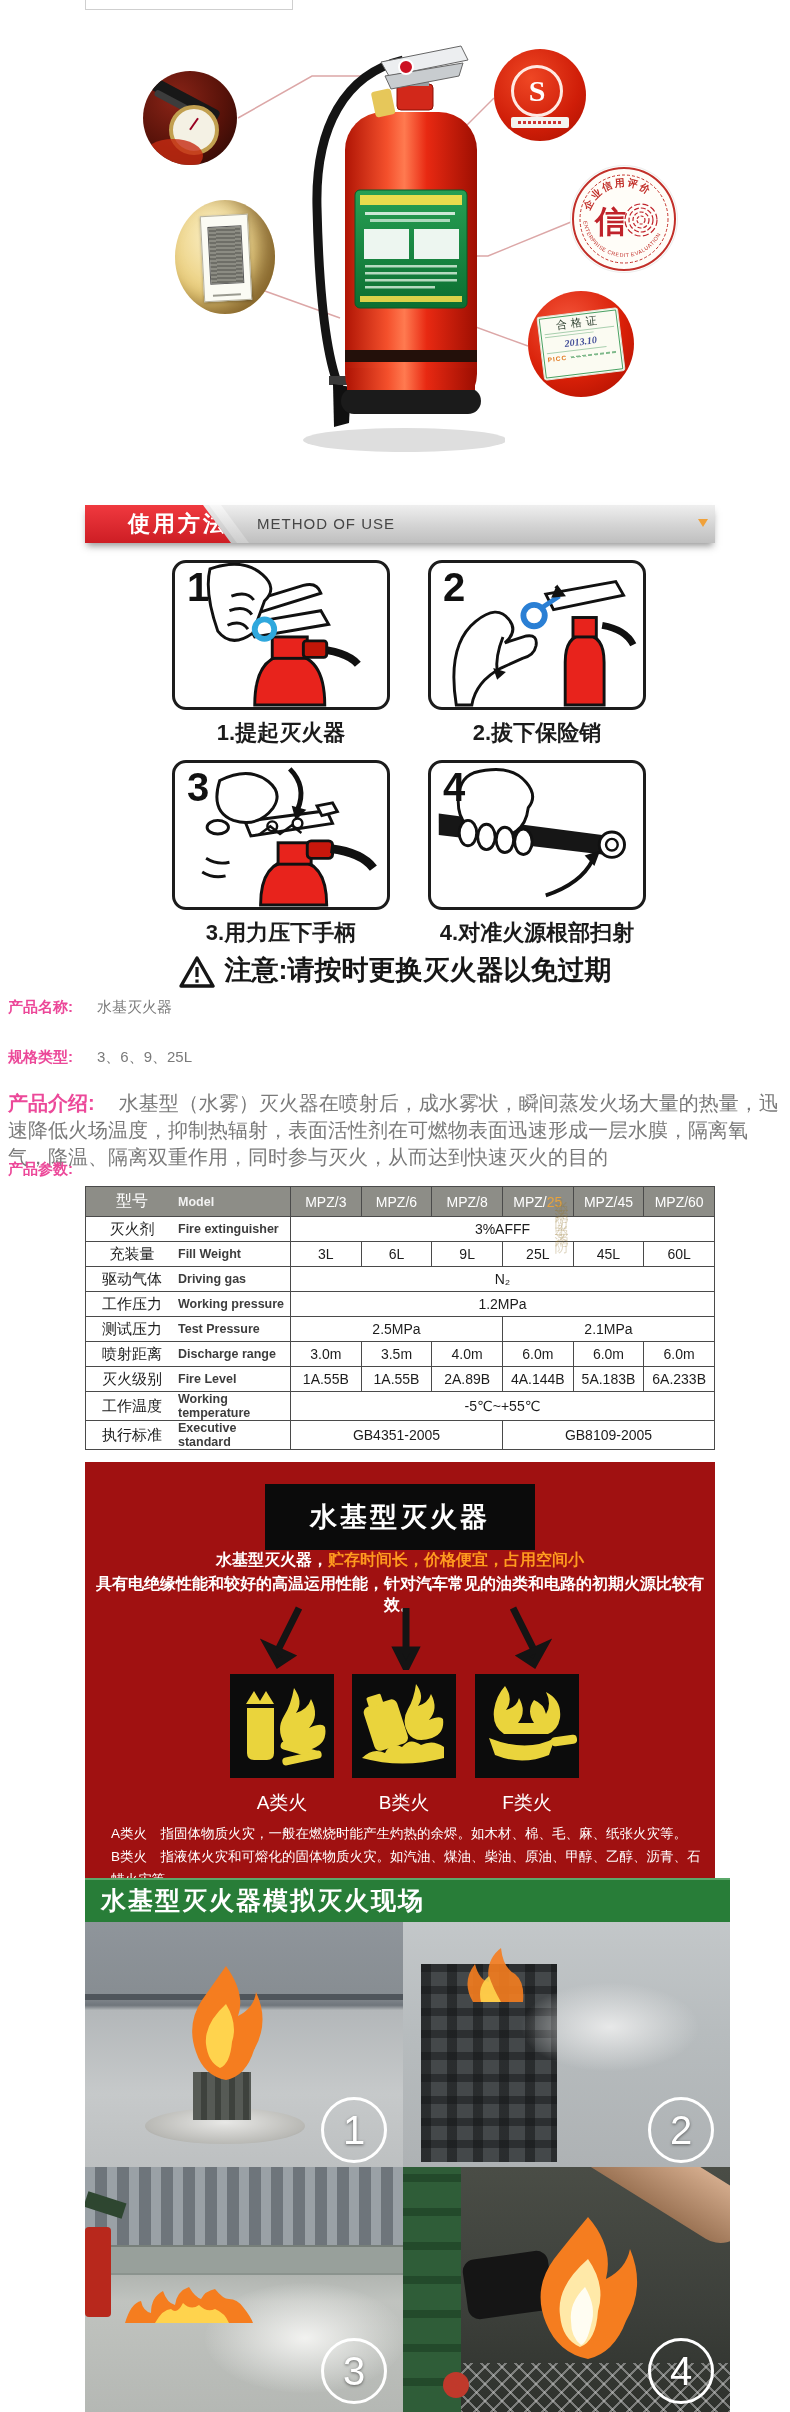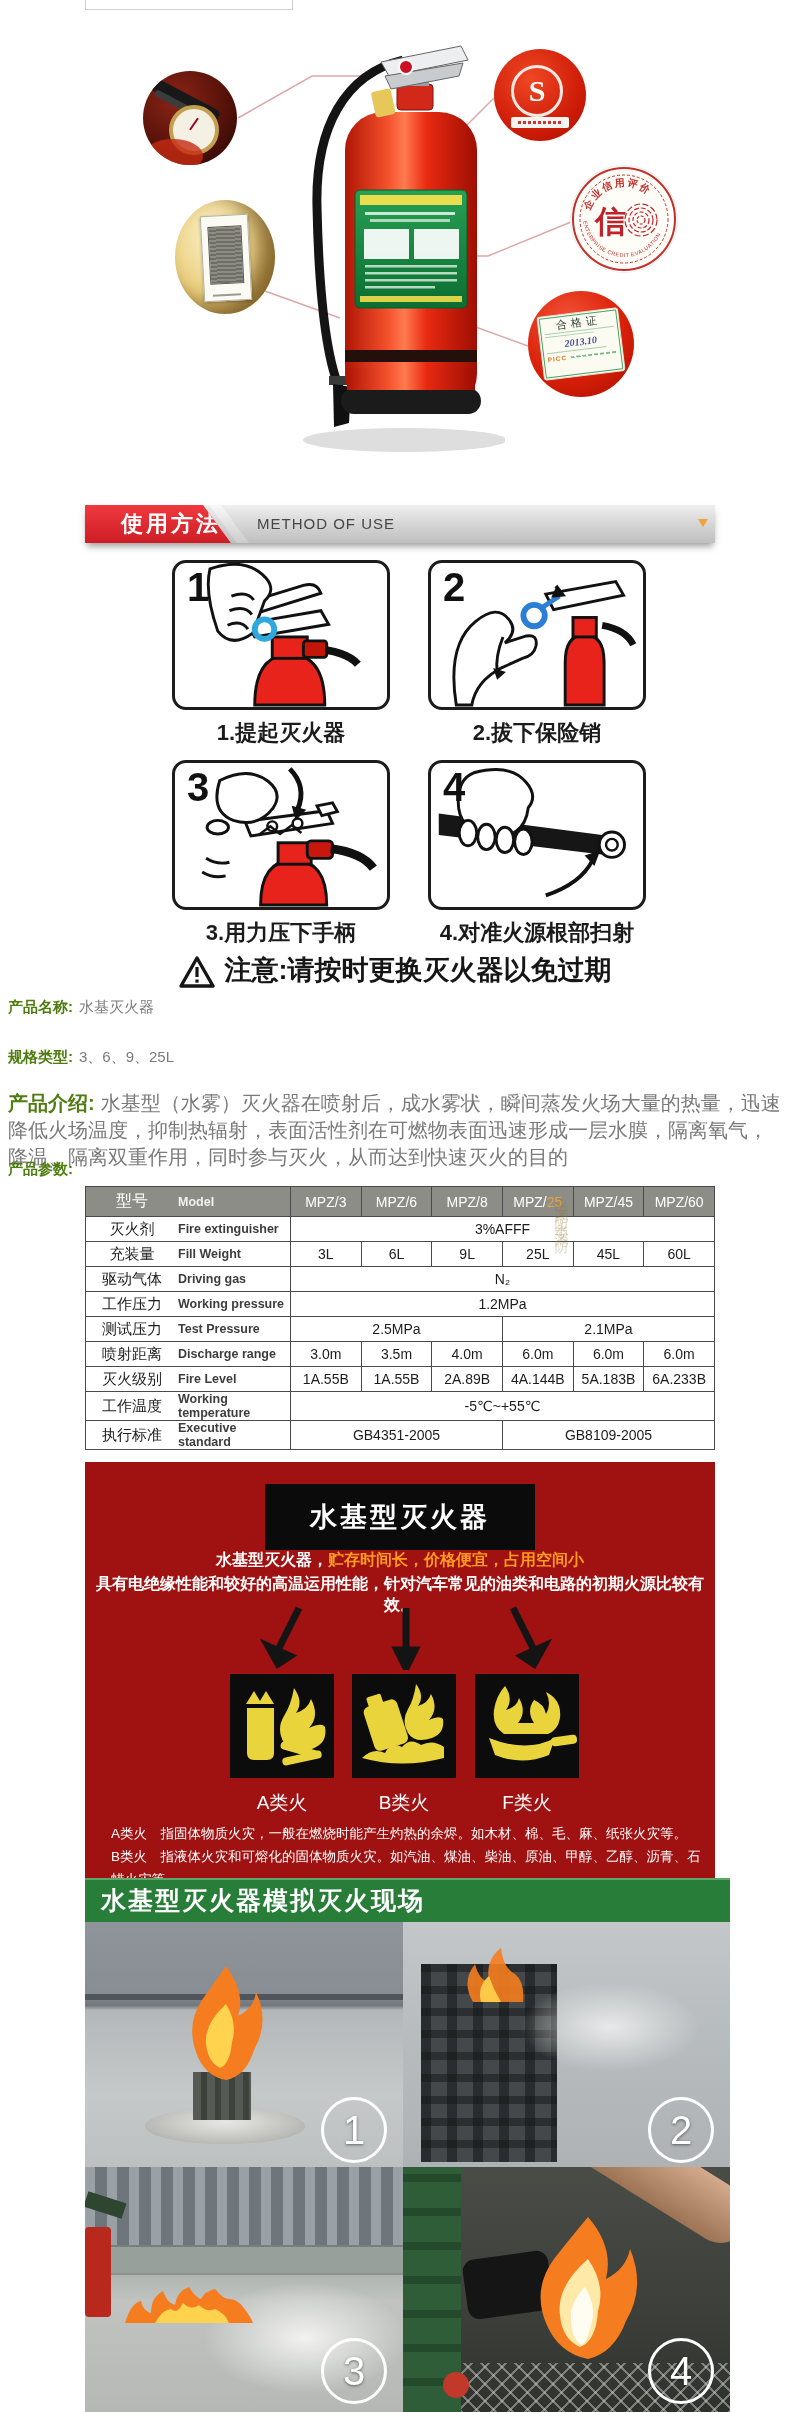--- a/index.html
+++ b/index.html
@@ -45,39 +45,39 @@
   .cert-foot i{display:block;flex:1;height:2px;background:repeating-linear-gradient(90deg,#7fb98b 0 4px,transparent 4px 6px);}
   .ext{position:absolute;left:285px;top:32px;}
 
   
   .method-bar{position:absolute;left:85px;top:505px;width:630px;height:38px;
       background:linear-gradient(180deg,#efefef,#d3d3d3 55%,#bfbfbf);
       box-shadow:0 5px 7px -2px rgba(50,50,50,.5);}
   .method-red{position:absolute;left:0;top:0;width:150px;height:48px;
       background:linear-gradient(180deg,#f0393f,#c4161d);
       clip-path:polygon(0 0,118px 0,146px 38px,0 38px);
-      color:#fff;font-size:22px;font-weight:bold;letter-spacing:3px;line-height:38px;padding-left:36px;box-sizing:border-box;}
+      color:#fff;font-size:22px;font-weight:bold;letter-spacing:3px;line-height:38px;padding-left:36px;box-sizing:border-box;text-align:center;}
   .method-wedge{position:absolute;left:122px;top:0;width:44px;height:38px;opacity:.85;
       background:linear-gradient(180deg,#fafafa,#cfcfcf);clip-path:polygon(2px 0,14px 0,42px 38px,30px 38px);}
   .method-en{position:absolute;left:172px;top:0;line-height:38px;font-size:15px;color:#464646;letter-spacing:1px;}
   .method-caret{position:absolute;right:7px;top:14px;width:0;height:0;
       border-left:5px solid transparent;border-right:5px solid transparent;border-top:8px solid #f0a13a;}
 
   
   .step-box{position:absolute;width:218px;height:150px;background:#fff;border:3px solid #1c1c1c;border-radius:14px;overflow:hidden;box-sizing:border-box;}
   .step-num{position:absolute;left:12px;top:2px;font-size:40px;font-weight:bold;color:#111;}
   .step-cap{position:absolute;width:260px;text-align:center;font-size:22px;font-weight:600;color:#1b1b1b;}
 
   
   .warning{position:absolute;left:0;top:952px;width:790px;display:flex;align-items:flex-end;justify-content:center;gap:10px;}
   .warning-text{font-size:27px;font-weight:bold;color:#161616;}
 
   
   .info-line{position:absolute;left:8px;font-size:15px;color:#7a7a7a;}
-  .info-label{color:#4d7c0f;font-weight:bold;margin-right:6px;}
+  .info-label{color:#ec4899;font-weight:bold;margin-right:24px;}
   .info-para{position:absolute;left:8px;width:776px;font-size:20px;color:#7a7a7a;line-height:27px;}
 
   
   .spec-wrap{position:absolute;left:85px;top:1186px;width:630px;}
   table.spec{width:100%;border-collapse:collapse;table-layout:fixed;}
   .spec td,.spec th{border:1px solid #4a4a4a;padding:0;height:24px;font-size:14px;color:#1c1c1c;text-align:center;vertical-align:middle;}
   .spec tr.hd th{background:#8d8d87;color:#fff;height:29px;font-weight:normal;}
   .lblcell{display:flex;align-items:center;height:100%;}
   .lbl-cn{width:92px;text-align:center;font-size:15px;color:#1c1c1c;flex-shrink:0;}
   .lbl-en{text-align:left;font-size:12.5px;color:#3d3d3d;font-weight:bold;}

